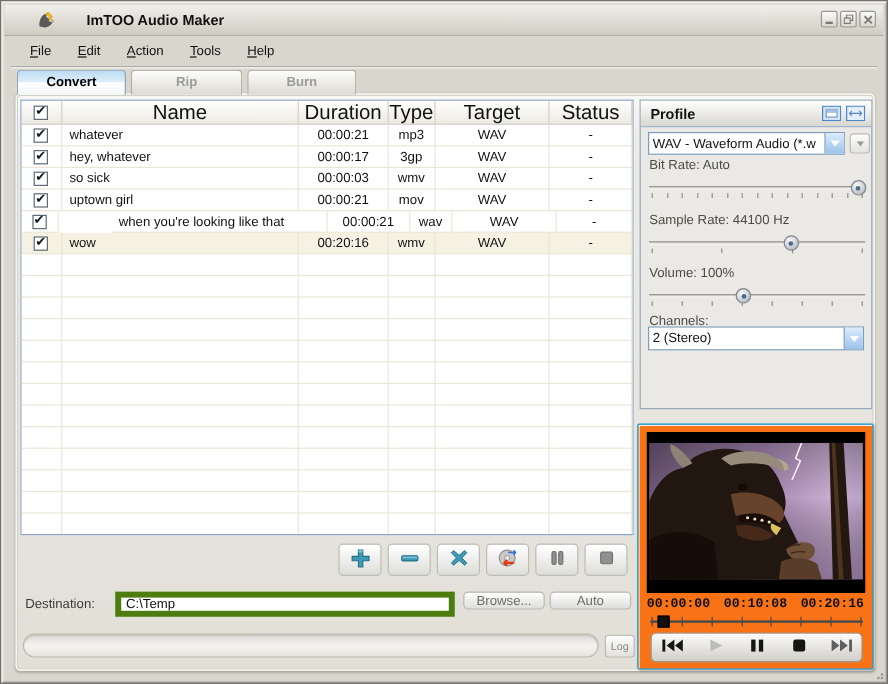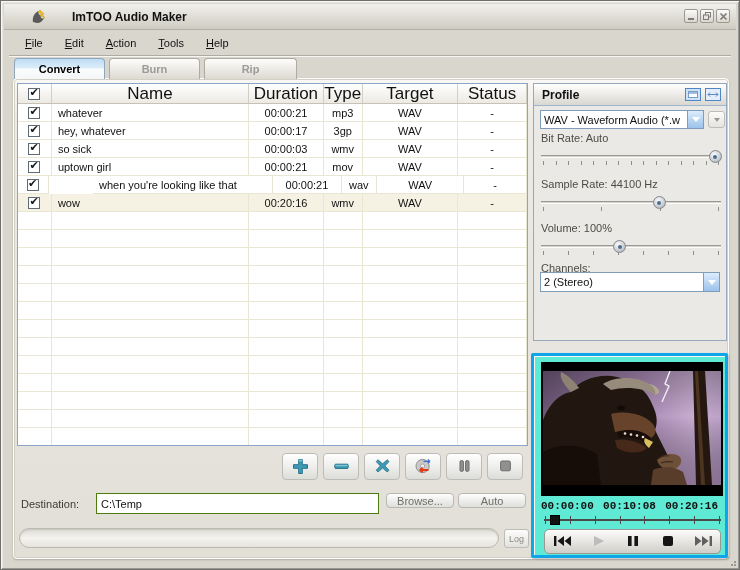--- a/index.html
+++ b/index.html
@@ -54,21 +54,21 @@
   .cb.checked::after{content:"\2714";position:absolute;left:0px;top:-3px;font-size:11px;
     font-family:"DejaVu Sans",sans-serif;color:#16191c;}
   
   .toolbar{position:absolute;left:281px;top:452px;display:flex;gap:5px;}
   .toolbtn{width:36px;height:27px;border:1px solid #bdbcb7;border-radius:4px;
     background:linear-gradient(180deg,#ffffff 0%,#f0f0ee 45%,#dcdcd8 100%);
     box-shadow:inset 0 1px 0 #fff;display:flex;align-items:center;justify-content:center;}
   
   .dest-label{position:absolute;left:20px;top:497px;color:#3c3c36;}
   .dest-input{position:absolute;left:95px;top:492px;width:283px;height:21px;
-    border:1px solid #4d7c0f;background:#fff;font-family:"Liberation Sans",sans-serif;
+    border:5px solid #4d7c0f;background:#fff;font-family:"Liberation Sans",sans-serif;
     font-size:11px;padding:0 4px;color:#111;}
   .btn{position:absolute;height:15px;border:1px solid #b9b8b3;border-radius:4px;
     background:linear-gradient(180deg,#fefefe,#dededb);color:#6e6e68;
     display:flex;align-items:center;justify-content:center;font-size:11px;}
   .btn.browse{left:385px;top:492px;width:68px;}
   .btn.open{left:457px;top:492px;width:68px;}
   
   .progress{position:absolute;left:18px;top:527px;width:480px;height:20px;border-radius:10px;
     border:1px solid #bcb9b0;background:linear-gradient(180deg,#dddbd4,#f4f3ef 50%,#e6e4dd);
     box-shadow:inset 0 1px 2px rgba(0,0,0,.12);}
@@ -99,21 +99,21 @@
   .slider{position:absolute;left:7px;width:180px;height:16px;}
   .slider .track{position:absolute;left:0;right:0;top:5px;height:3px;
     border-top:1px solid #9a9a94;border-bottom:1px solid #fcfcfa;background:#d6d4cd;}
   .slider .ticks{position:absolute;left:2px;right:2px;top:11px;display:flex;justify-content:space-between;}
   .slider .tick{width:1px;height:4px;background:#8f8f89;}
   .slider .thumb{position:absolute;top:0px;width:13px;height:13px;border-radius:50%;
     border:1px solid #83878b;background:radial-gradient(circle at 38% 32%,#fafafa,#cdd1d5 55%,#9ba1a7);}
   .slider .thumb::after{content:"";position:absolute;left:3.5px;top:3.5px;width:4px;height:4px;border-radius:50%;background:#4a6e92;}
   
   .preview{position:absolute;left:530px;top:352px;width:197px;height:205px;
-    background:#5eead4;border:3px solid #0ea5e9;border-radius:2px;
+    background:#f97316;border:1px solid #0ea5e9;border-radius:2px;
     box-shadow:inset 1px 1px 0 #f8f7f4,1px 1px 2px rgba(0,0,0,.25);padding-left:28px;}
   .screen{position:absolute;left:7px;top:6px;width:182px;height:134px;background:#000;}
   .times{position:absolute;left:7px;right:7px;top:144px;display:flex;justify-content:space-between;
     font-family:"Liberation Mono",monospace;font-size:11px;font-weight:bold;color:#111;}
   .seek{position:absolute;left:10px;top:158px;width:177px;height:16px;}
   .seek .line{position:absolute;left:0;right:0;top:5px;height:2px;background:#4a4a4a;}
   .seek .ticks{position:absolute;left:1px;right:1px;top:2px;display:flex;justify-content:space-between;}
   .seek .tick{width:1px;height:8px;background:#4a4a4a;}
   .seek .thumb{position:absolute;top:1px;width:10px;height:10px;background:#111;border:1px solid #000;}
   .transport{position:absolute;left:10px;top:173px;width:177px;height:25px;border-radius:5px;
@@ -162,22 +162,22 @@
       <div class="menu-item"><u>F</u>ile</div>
       <div class="menu-item"><u>E</u>dit</div>
       <div class="menu-item"><u>A</u>ction</div>
       <div class="menu-item"><u>T</u>ools</div>
       <div class="menu-item"><u>H</u>elp</div>
     </div>
   <div class="groove"></div>
 
   <div class="tabs">
       <div class="tab t0 active">Convert</div>
+      <div class="tab t1">Rip</div>
       <div class="tab t2">Burn</div>
-      <div class="tab t1">Rip</div>
     </div>
   <div class="tabpage"></div>
 
   <div class="filetable">
     <div class="thead">
         <div class="th" style="width: 34px;">
           <div class="cb checked"></div>
         </div>
         <div class="th" style="width: 198px;">Name</div>
         <div class="th" style="width: 75px;">Duration</div>

